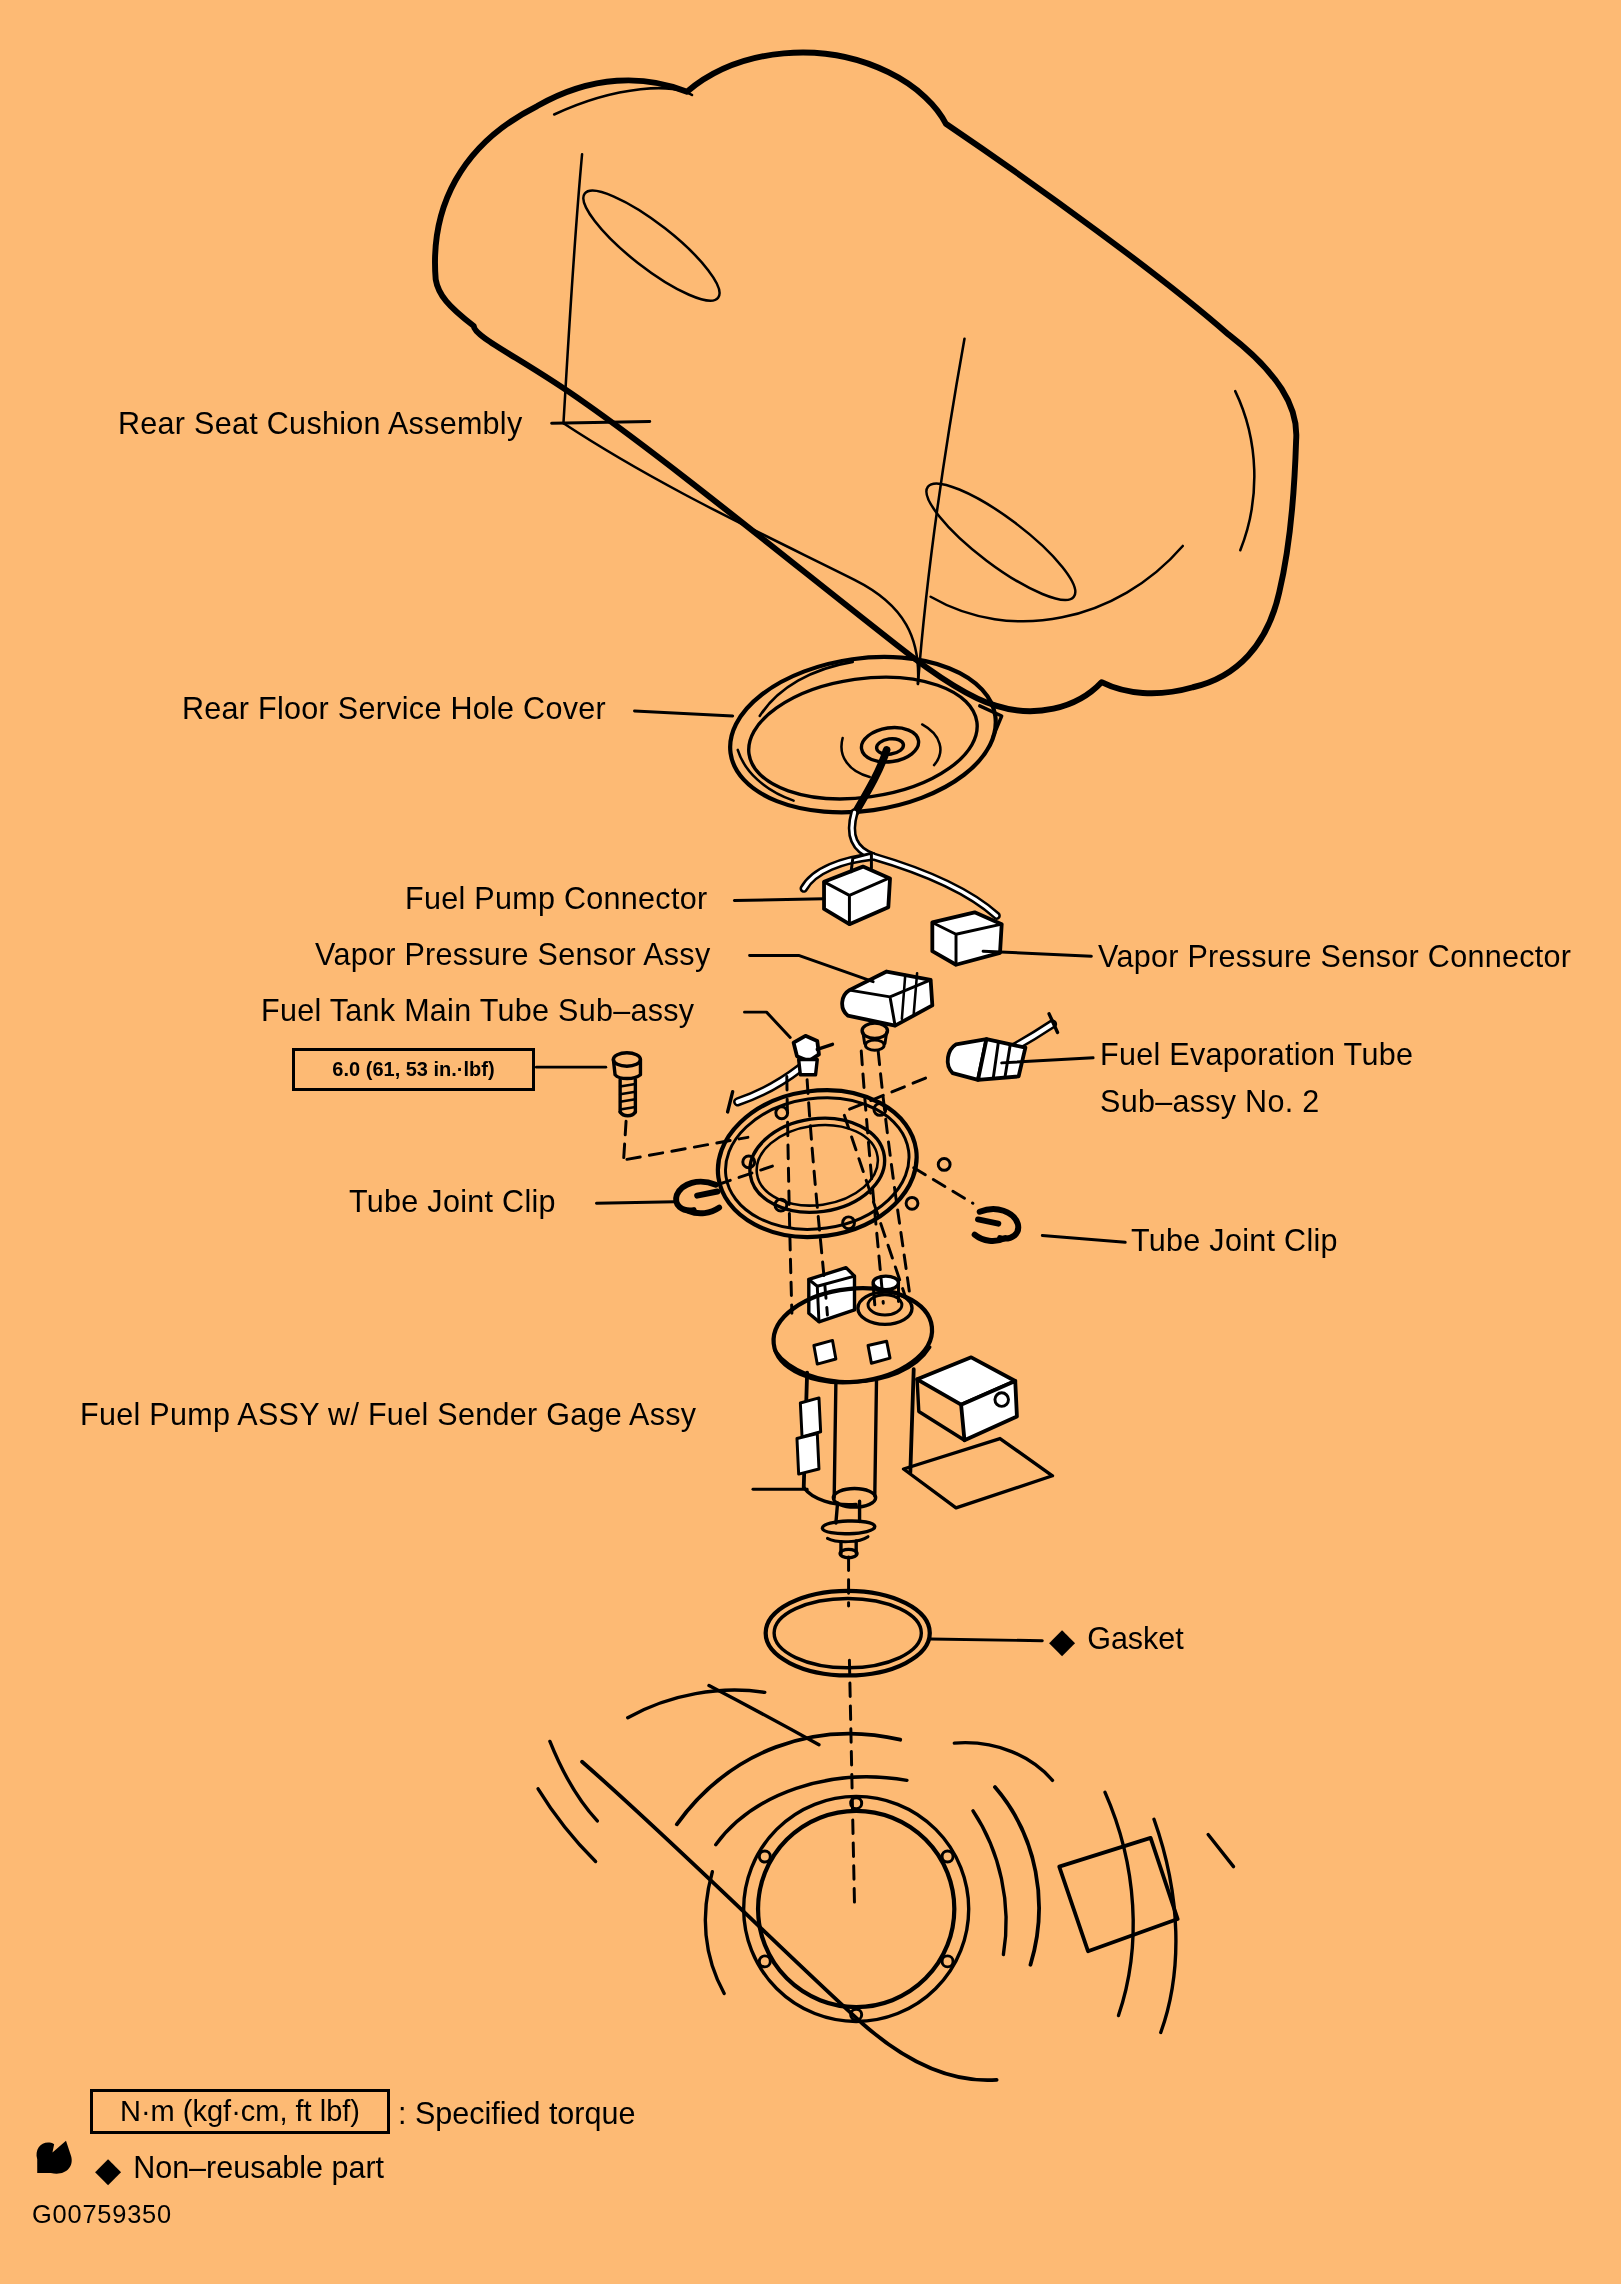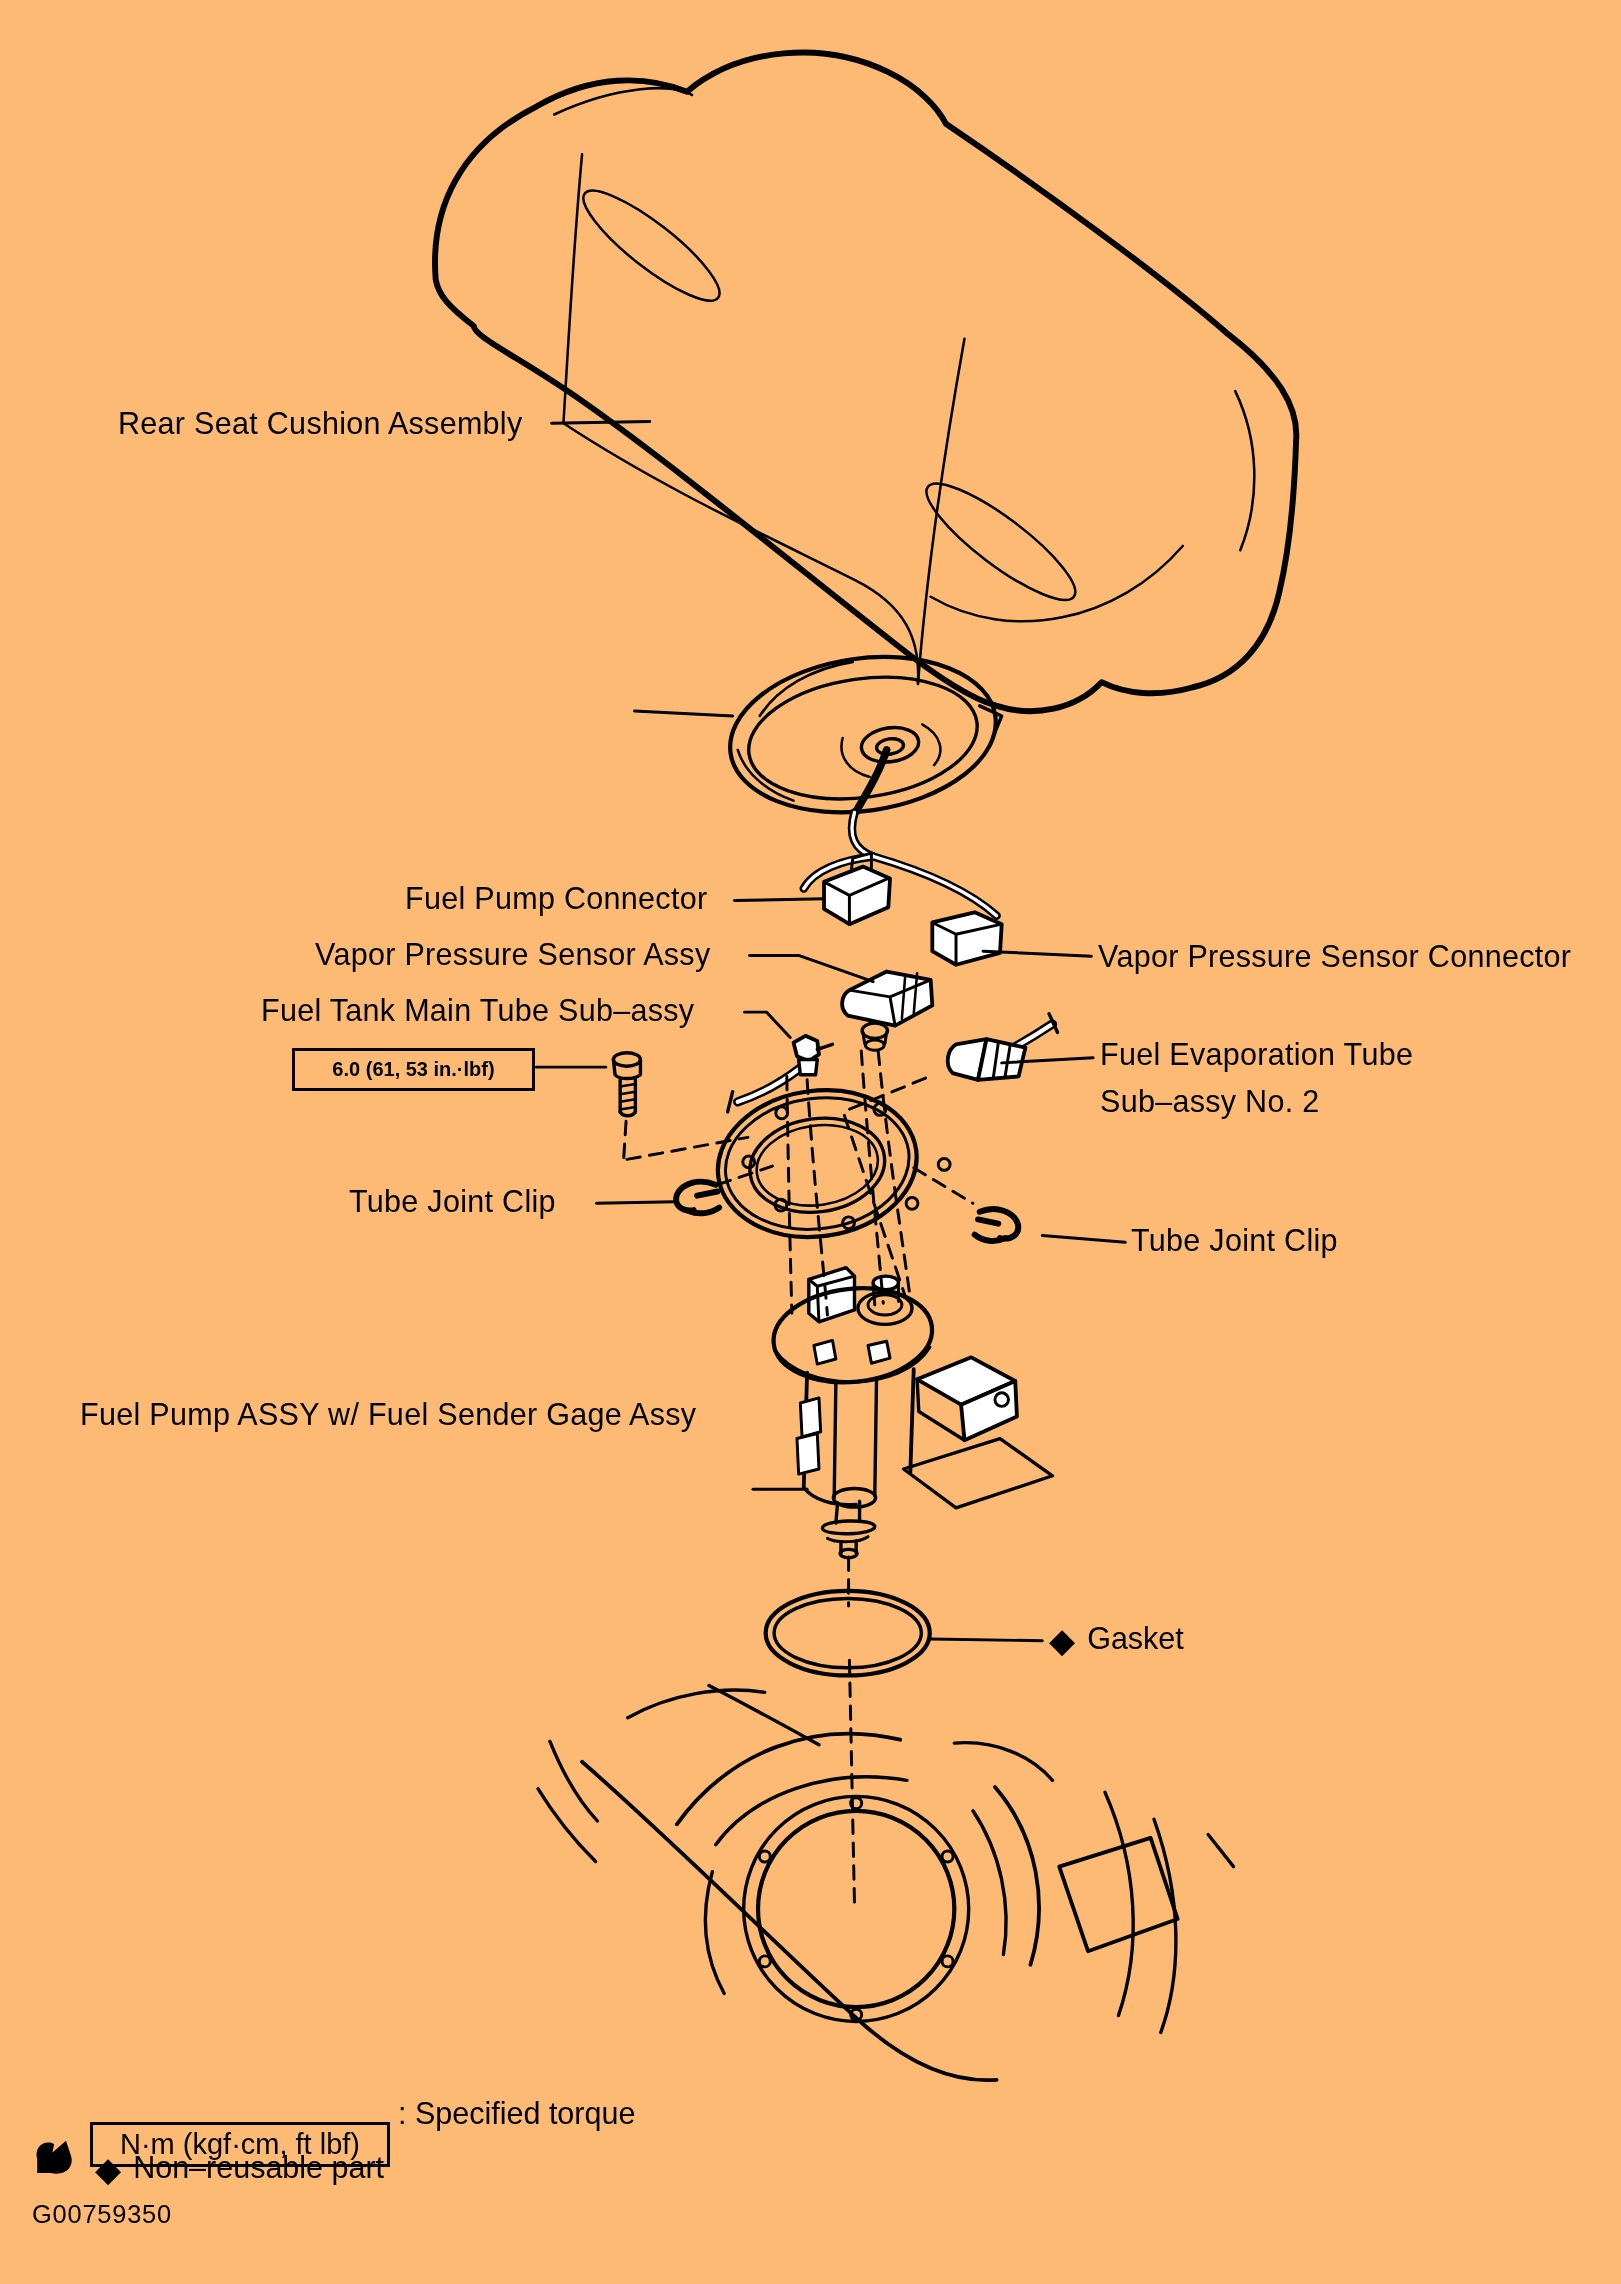--- a/index.html
+++ b/index.html
@@ -14,21 +14,21 @@
   }
   .lbl.two{line-height:47px;}
   .torque-box{
     position:absolute;left:292px;top:1048px;width:237px;height:37px;
     border:3.4px solid #000;display:flex;align-items:center;justify-content:center;
     font-size:20px;font-weight:bold;white-space:nowrap;
   }
   .legend-box{
     position:absolute;left:90px;top:2089px;width:294px;height:39px;
     border:3.4px solid #000;display:flex;align-items:center;justify-content:center;
-    font-size:29px;white-space:nowrap;margin-top:33px;
+    font-size:29px;white-space:nowrap;
   }
   .legend-colon{position:absolute;left:398px;top:2096px;font-size:30.5px;white-space:nowrap;}
   .diamond{font-size:34px;line-height:30.5px;margin-right:12px;display:inline-block;transform:translateY(1.7px);}
   .nonreuse{position:absolute;left:95px;top:2150px;font-size:30.5px;white-space:nowrap;display:flex;align-items:center;}
   .gasket-lbl{position:absolute;left:1049px;top:1621px;font-size:30.5px;white-space:nowrap;display:flex;align-items:center;}
   .fig-id{position:absolute;left:32px;top:2200px;font-size:25.4px;letter-spacing:0.8px;}
 </style>
 </head>
 <body>
 
@@ -234,20 +234,21 @@
       <path d="M705,1422 L798,1420"></path>
       <path d="M1232,1460 L1330,1468"></path>
       <path d="M890,1760 L954,1760"></path>
       <path d="M1100,1937 L1232,1939"></path>
     </g>
 
     <path fill="#000" stroke="none" d="M44,2552 C40,2538 52,2528 64,2534 L62,2544 L78,2530 L84,2548 C88,2562 76,2572 60,2568 L44,2568 Z"></path>
   </svg>
 
   <div class="lbl" style="left:118px;top:405px">Rear Seat Cushion Assembly</div>
+  <div class="lbl" style="left:182px;top:690px">Rear Floor Service Hole Cover</div>
   <div class="lbl" style="left:405px;top:880px">Fuel Pump Connector</div>
   <div class="lbl" style="left:315px;top:936px">Vapor Pressure Sensor Assy</div>
   <div class="lbl" style="left:1098px;top:938px">Vapor Pressure Sensor Connector</div>
   <div class="lbl" style="left:261px;top:992px">Fuel Tank Main Tube Sub–assy</div>
 
   <div class="lbl two" style="left:1100px;top:1031px">
     <span>Fuel Evaporation Tube</span><br>
     <span>Sub–assy No. 2</span>
   </div>
 

